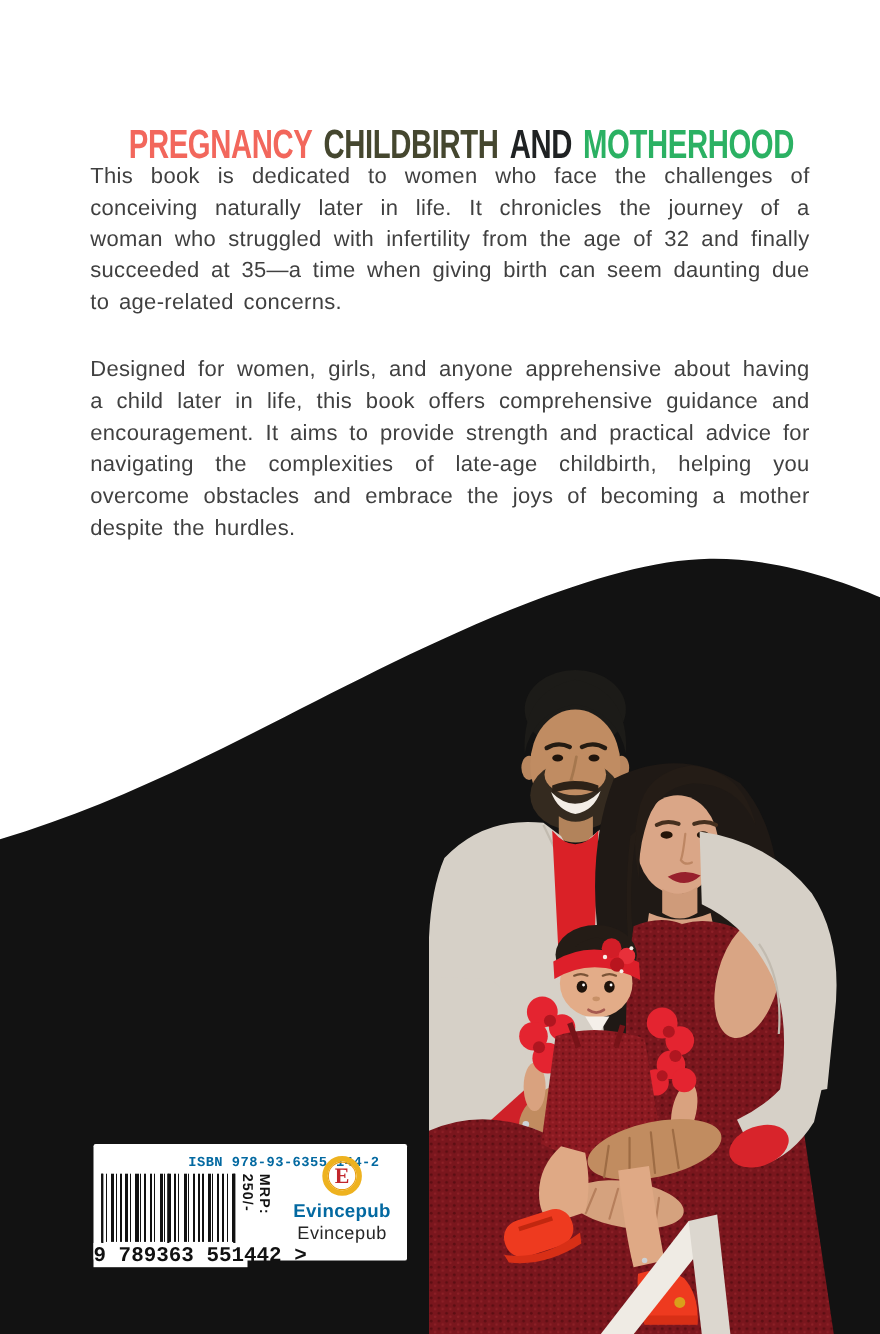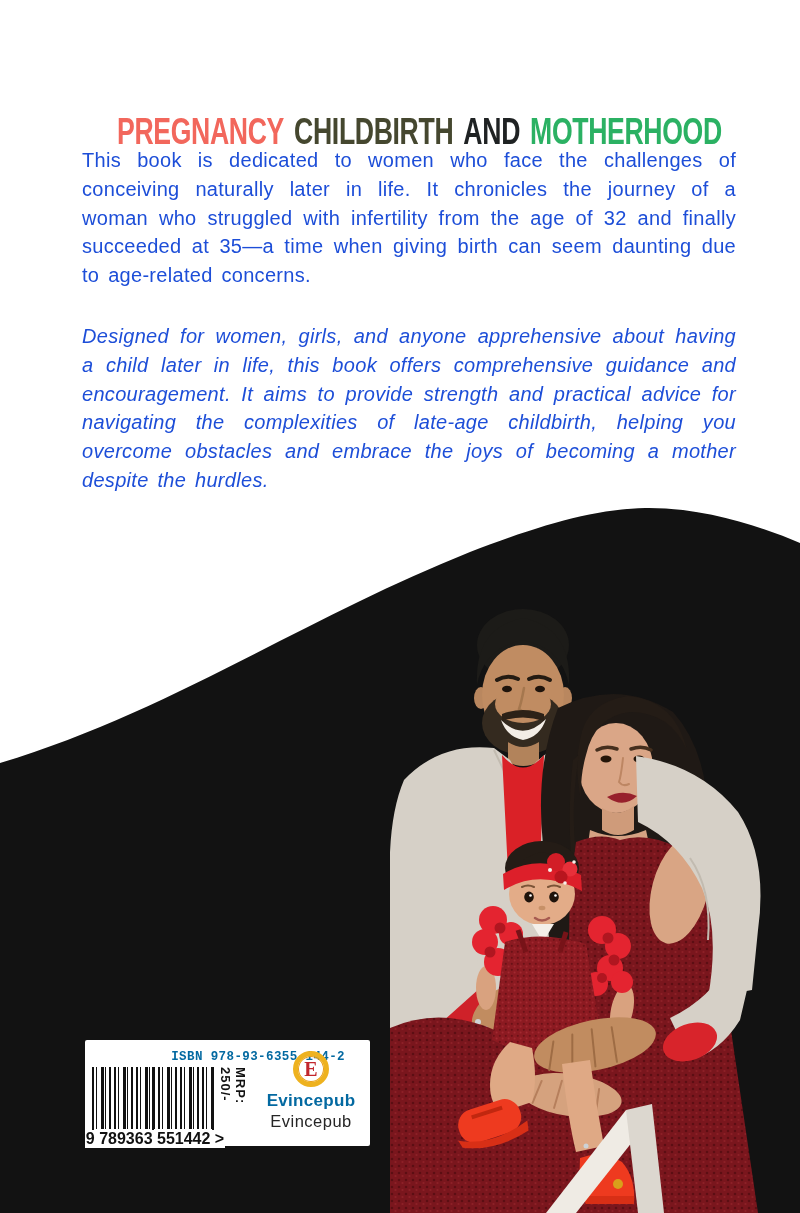--- a/index.html
+++ b/index.html
@@ -16,26 +16,26 @@
     transform:scaleX(0.72);transform-origin:50% 0;
   }
   .title span{margin:0 7px;}
   .tw-pregnancy{color:#f2675c;}
   .tw-childbirth{color:#45472f;}
   .tw-and{color:#1f2223;}
   .tw-motherhood{color:#2bb163;}
   
   .para{
     position:absolute;left:82px;width:654px;margin:0;
-    font-size:20px;line-height:28.8px;color:#1d4ed8;
+    font-size:20px;line-height:28.8px;color:#404040;
     letter-spacing:0.3px;word-spacing:3px;
     text-align:justify;text-align-last:left;
   }
   #para1{top:146px;}
-  #para2{top:322px;font-style:italic;}
+  #para2{top:322px;}
   
   .curve{position:absolute;left:0;top:500px;width:800px;height:713px;}
   
   .family{position:absolute;left:390px;top:590px;width:410px;height:623px;}
   
   .isbn-box{
     position:absolute;left:85px;top:1040px;width:285px;height:106px;
     background:#ffffff;border-radius:2px;
   }
   .isbn-line{
@@ -49,22 +49,22 @@
       #111 0px,#111 2px,#fff 2px,#fff 4px,
       #111 4px,#111 5px,#fff 5px,#fff 9px,
       #111 9px,#111 12px,#fff 12px,#fff 13px,
       #111 13px,#111 14px,#fff 14px,#fff 17px,
       #111 17px,#111 19px,#fff 19px,#fff 22px);
   }
   .guard{position:absolute;top:27px;width:2px;height:69px;background:#111;}
   .g1{left:7px;}.g2{left:67px;}.g3{left:127px;}
   .digits-line{
     position:absolute;left:0px;top:90px;width:140px;text-align:center;
-    font-family:Liberation Sans, sans-serif;font-weight:bold;
-    font-size:16px;color:#111;background:#fff;white-space:nowrap;
+    font-family:Liberation Mono, monospace;font-weight:bold;
+    font-size:19px;color:#111;background:#fff;white-space:nowrap;
   }
   .mrp{
     position:absolute;left:133px;top:27px;height:72px;
     writing-mode:vertical-rl;
     font-weight:bold;font-size:13px;letter-spacing:1px;color:#111;
   }
   .publisher{position:absolute;left:178px;top:11px;width:96px;text-align:center;}
   .logo-ring{
     width:26px;height:26px;margin:0 auto;
     border:5px solid #eeb21f;border-radius:50%;

